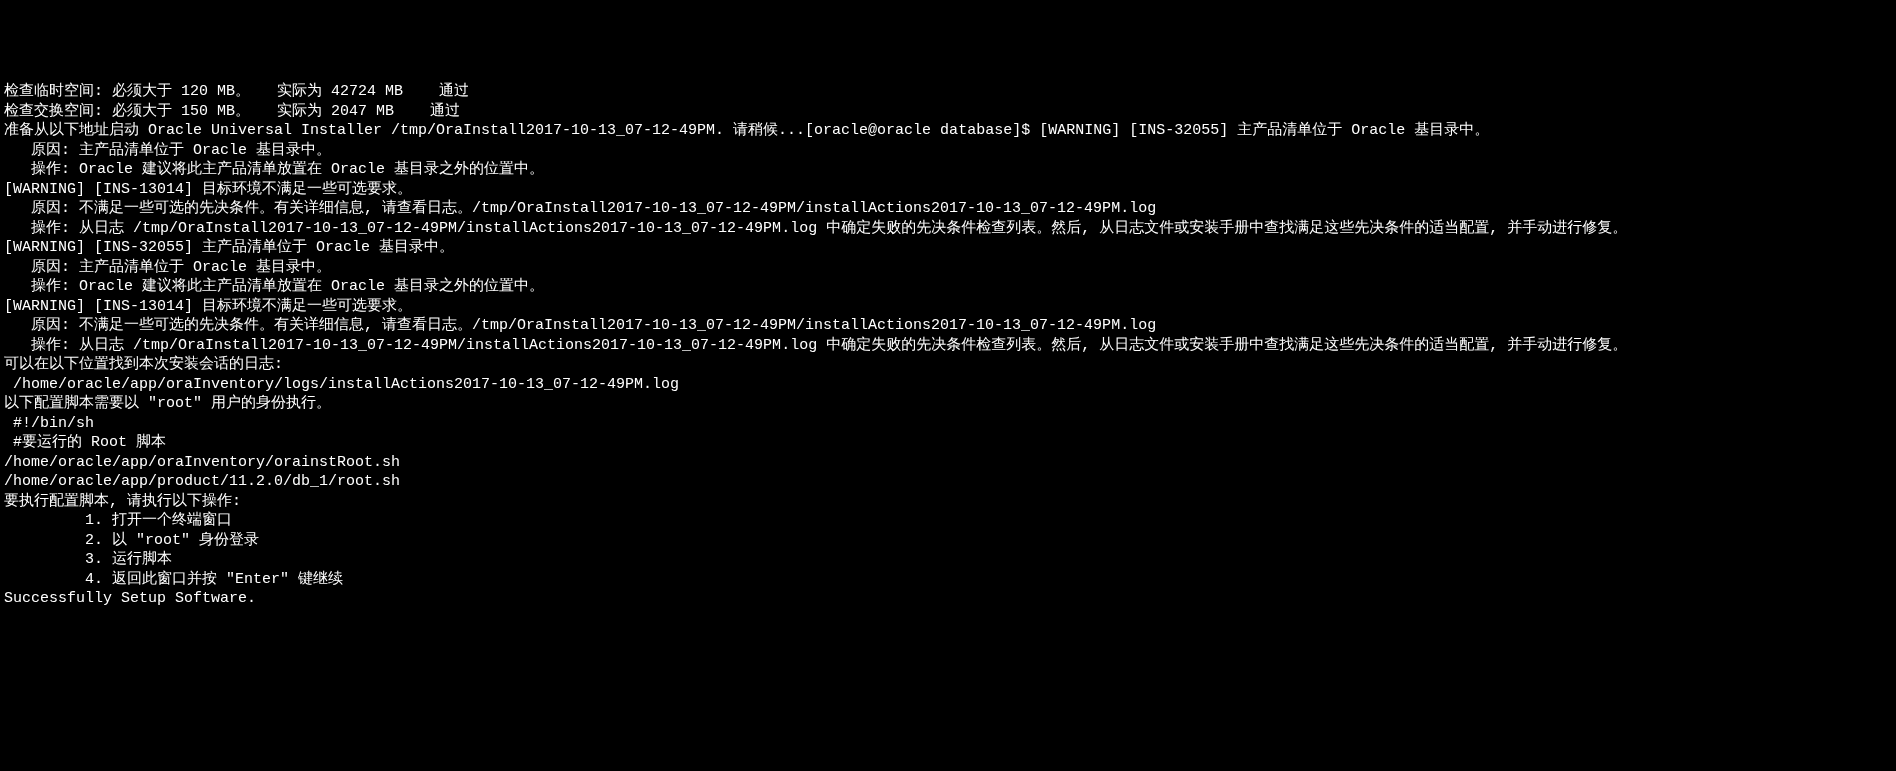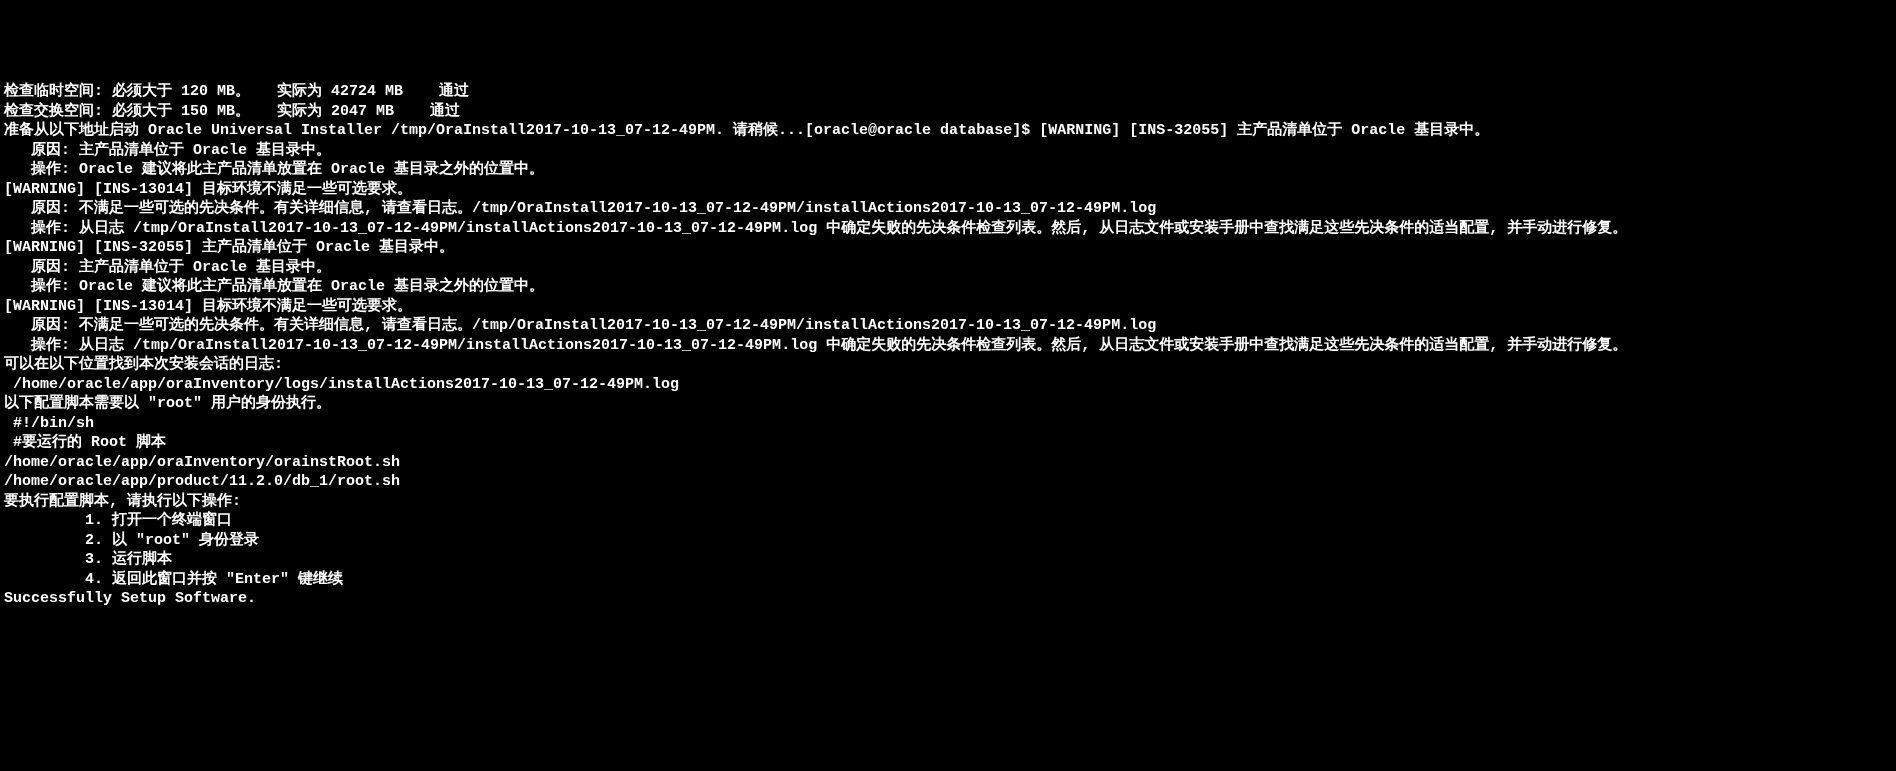--- a/index.html
+++ b/index.html
@@ -8,21 +8,20 @@
       color: #ffffff;
       font-family: 'Consolas', 'Monaco', 'Courier New', monospace;
       font-size: 15px;
       line-height: 1.3;
       padding: 4px;
       white-space: pre-wrap;
       word-wrap: break-word;
     }
     .line {
       display: block;
-      font-weight: bold;
     }
   </style>
 </head>
 <body>
 
 
 
 <div id="terminal"><span class="line">检查临时空间: 必须大于 120 MB。   实际为 42724 MB    通过</span><span class="line">检查交换空间: 必须大于 150 MB。   实际为 2047 MB    通过</span><span class="line">准备从以下地址启动 Oracle Universal Installer /tmp/OraInstall2017-10-13_07-12-49PM. 请稍候...[oracle@oracle database]$ [WARNING] [INS-32055] 主产品清单位于 Oracle 基目录中。</span><span class="line">   原因: 主产品清单位于 Oracle 基目录中。</span><span class="line">   操作: Oracle 建议将此主产品清单放置在 Oracle 基目录之外的位置中。</span><span class="line">[WARNING] [INS-13014] 目标环境不满足一些可选要求。</span><span class="line">   原因: 不满足一些可选的先决条件。有关详细信息, 请查看日志。/tmp/OraInstall2017-10-13_07-12-49PM/installActions2017-10-13_07-12-49PM.log</span><span class="line">   操作: 从日志 /tmp/OraInstall2017-10-13_07-12-49PM/installActions2017-10-13_07-12-49PM.log 中确定失败的先决条件检查列表。然后, 从日志文件或安装手册中查找满足这些先决条件的适当配置, 并手动进行修复。</span><span class="line">[WARNING] [INS-32055] 主产品清单位于 Oracle 基目录中。</span><span class="line">   原因: 主产品清单位于 Oracle 基目录中。</span><span class="line">   操作: Oracle 建议将此主产品清单放置在 Oracle 基目录之外的位置中。</span><span class="line">[WARNING] [INS-13014] 目标环境不满足一些可选要求。</span><span class="line">   原因: 不满足一些可选的先决条件。有关详细信息, 请查看日志。/tmp/OraInstall2017-10-13_07-12-49PM/installActions2017-10-13_07-12-49PM.log</span><span class="line">   操作: 从日志 /tmp/OraInstall2017-10-13_07-12-49PM/installActions2017-10-13_07-12-49PM.log 中确定失败的先决条件检查列表。然后, 从日志文件或安装手册中查找满足这些先决条件的适当配置, 并手动进行修复。</span><span class="line">可以在以下位置找到本次安装会话的日志:</span><span class="line"> /home/oracle/app/oraInventory/logs/installActions2017-10-13_07-12-49PM.log</span><span class="line">以下配置脚本需要以 "root" 用户的身份执行。</span><span class="line"> #!/bin/sh</span><span class="line"> #要运行的 Root 脚本</span><span class="line"></span><span class="line">/home/oracle/app/oraInventory/orainstRoot.sh</span><span class="line">/home/oracle/app/product/11.2.0/db_1/root.sh</span><span class="line">要执行配置脚本, 请执行以下操作:</span><span class="line">	 1. 打开一个终端窗口</span><span class="line">	 2. 以 "root" 身份登录</span><span class="line">	 3. 运行脚本</span><span class="line">	 4. 返回此窗口并按 "Enter" 键继续</span><span class="line"></span><span class="line">Successfully Setup Software.</span><span class="line"></span></div>
 
 

